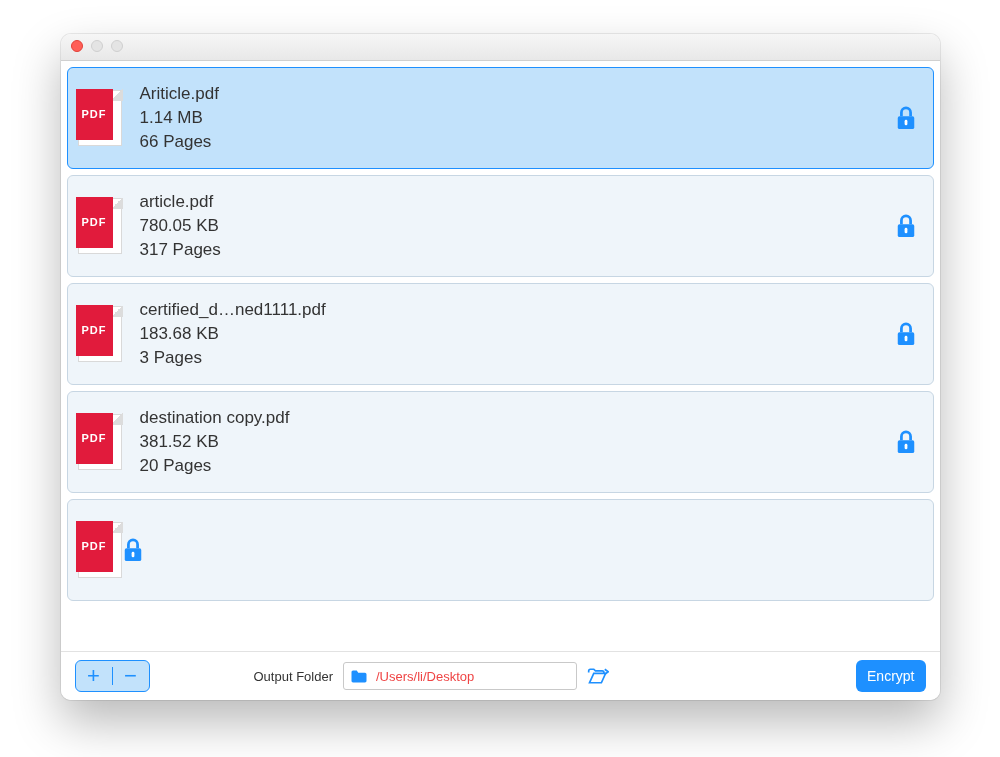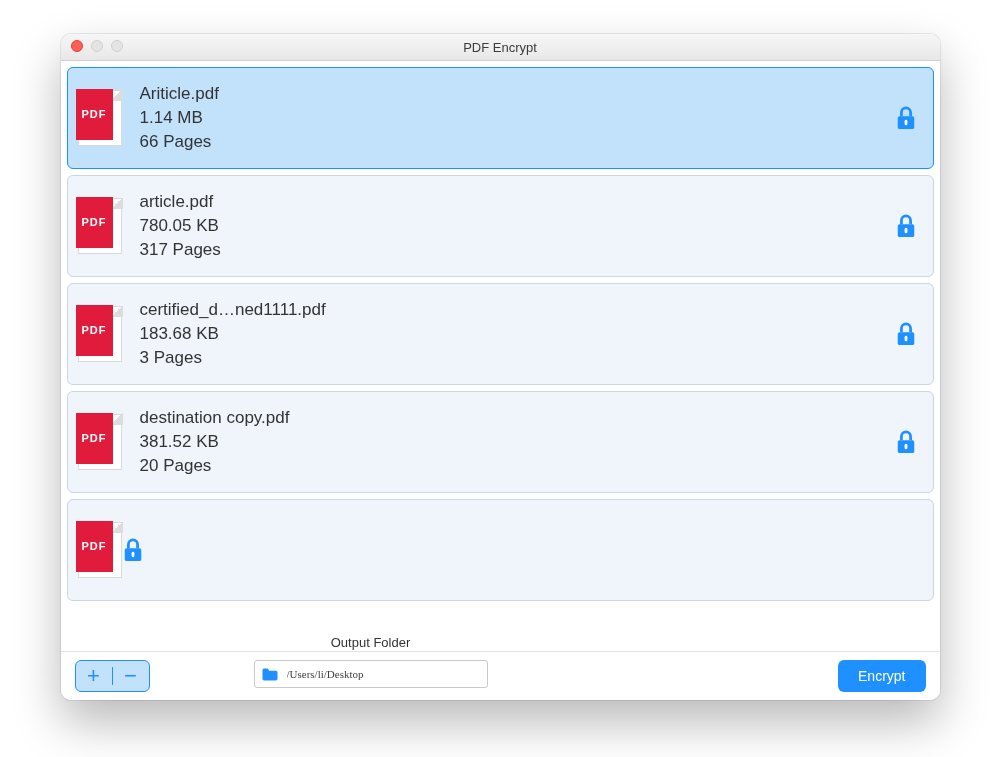--- a/index.html
+++ b/index.html
@@ -189,68 +189,65 @@
     gap: 6px;
     min-width: 220px;
   }
   .folder-icon {
     width: 18px;
     height: 14px;
   }
   .path-input {
     border: none;
     outline: none;
-    font-size: 11px;
+    font-size: 13px;
     flex: 1;
     background: transparent;
-    color: #404040;
-    font-family: Liberation Serif, serif;
+    color: #ef4444;
   }
   .browse {
     width: 22px;
     height: 20px;
     background: transparent;
     border: none;
     cursor: pointer;
     padding: 0;
     color: #1e90ff;
   }
   .browse svg { width: 100%; height: 100%; display:block; }
   .encrypt-btn {
     height: 32px;
-    padding: 0 20px;
+    padding: 0 11px;
     background: #1e90ff;
     color: #fff;
     font-size: 14px;
     border: none;
     border-radius: 6px;
     cursor: pointer;
     margin-left: auto;
   }
   .right-group {
     display: flex;
     align-items: center;
     gap: 10px;
     margin-left: 90px;
-    flex-direction: column;
   }
 </style>
 </head>
 <body>
 
 <div class="stage">
   <div class="window">
 
     <div class="titlebar">
       <div class="traffic">
         <div class="dot red"></div>
         <div class="dot grey1"></div>
         <div class="dot grey2"></div>
       </div>
-      <div class="title">PDF Encrypt</div>
     </div>
 
     <div class="list" id="file-list">
         <div class="row selected">
           <div class="file-icon">
             <div class="file-page"></div>
             <div class="file-fold2"></div>
             <div class="pdf-band">PDF</div>
           </div>
           <div class="meta">

